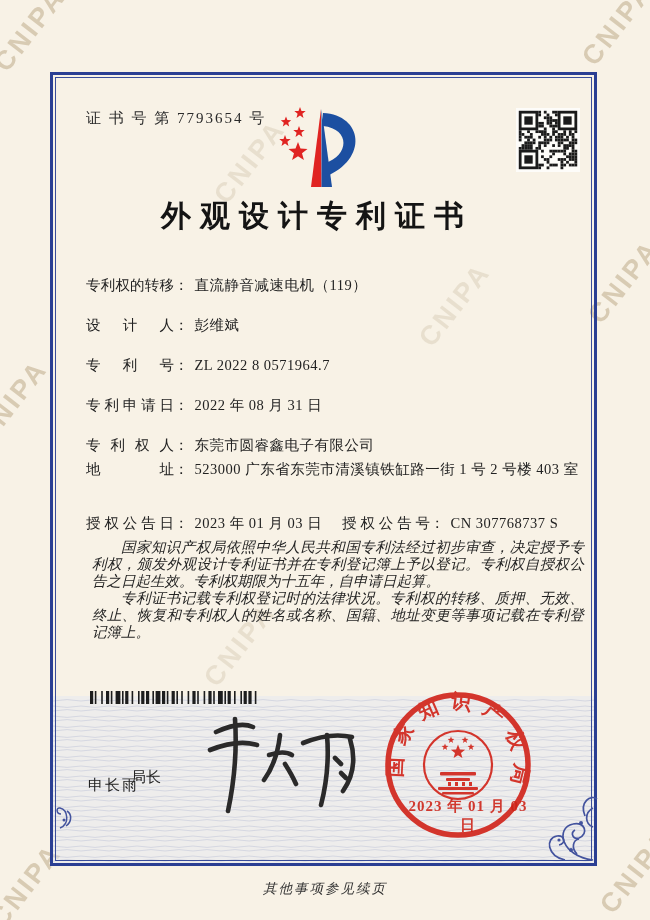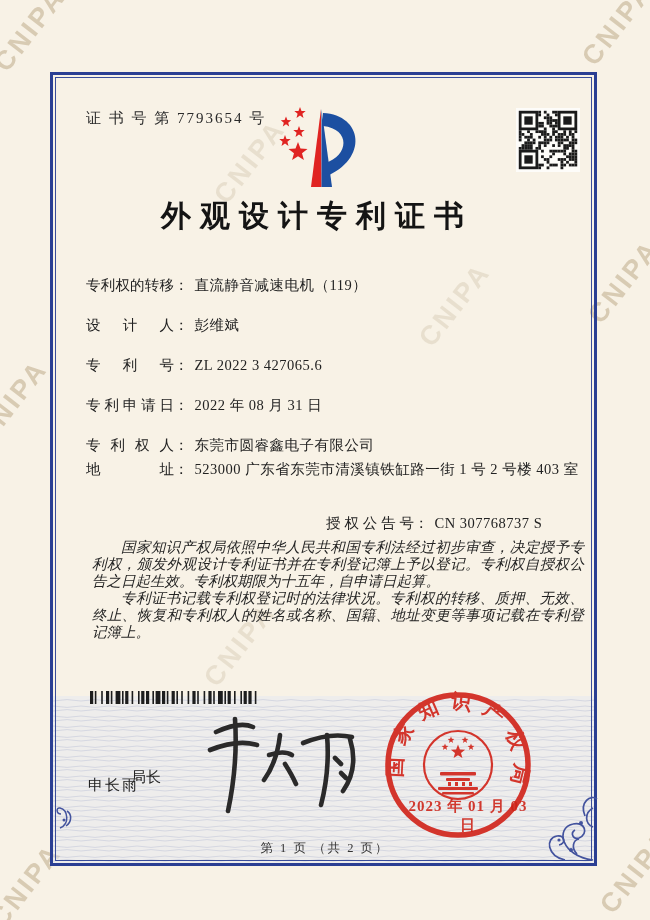--- a/index.html
+++ b/index.html
@@ -16,21 +16,21 @@
   .cert-no{position:absolute;left:86px;top:109px;font-size:15px;letter-spacing:2px;color:#2a2a2a;}
   .logo{position:absolute;left:263px;top:99px;width:118px;height:93px;}
   .qr{position:absolute;left:516px;top:108px;width:64px;height:64px;}
   .title{position:absolute;left:0;right:16px;top:196px;text-align:center;font-size:30px;font-weight:bold;
       letter-spacing:9px;color:#141414;}
   .fields{position:absolute;left:86px;top:276px;width:480px;font-size:14.5px;}
   .frow{position:absolute;left:0;white-space:nowrap;}
   .flabel{display:inline-block;width:88px;text-align:justify;text-align-last:justify;vertical-align:bottom;}
   .fcolon{margin-right:6px;}
   .fvalue{letter-spacing:.5px;}
-  .fpair2{position:absolute;left:240px;top:0;}
+  .fpair2{position:absolute;left:256px;top:0;}
   .bodytext{position:absolute;left:84px;top:539px;width:492px;font-size:14.5px;line-height:17px;
       text-align:justify;font-style:italic;color:#242424;margin-left:8px;}
   .bodytext p{margin:0;text-indent:2em;}
   .barcode{position:absolute;left:90px;top:691px;width:168px;height:13px;}
   .sig-title{position:absolute;left:88px;top:768px;font-family:"Liberation Sans","DejaVu Sans",sans-serif;
       font-size:15px;color:#222;margin-left:43px;}
   .sig-name{position:absolute;left:88px;top:776px;font-family:"Liberation Sans","DejaVu Sans",sans-serif;
       font-size:15px;letter-spacing:2px;color:#222;}
   .sig-script{position:absolute;left:190px;top:712px;width:175px;height:106px;}
   .seal{position:absolute;left:378px;top:688px;width:160px;height:160px;opacity:.93;}
@@ -284,32 +284,35 @@
   <div class="title">外观设计专利证书</div>
 
   <div class="fields">
     <div class="frow" style="top:0">
       <span class="flabel">专利权的转移</span><span class="fcolon">：</span><span class="fvalue">直流静音减速电机（119）</span>
     </div>
     <div class="frow" style="top:40px">
       <span class="flabel">设计人</span><span class="fcolon">：</span><span class="fvalue">彭维斌</span>
     </div>
     <div class="frow" style="top:80px">
-      <span class="flabel">专利号</span><span class="fcolon">：</span><span class="fvalue">ZL 2022 3 427065.6</span>
+      <span class="flabel">专利号</span><span class="fcolon">：</span><span class="fvalue">ZL 2022 8 0571964.7</span>
     </div>
     <div class="frow" style="top:120px">
       <span class="flabel">专利申请日</span><span class="fcolon">：</span><span class="fvalue">2022 年 08 月 31 日</span>
     </div>
     <div class="frow" style="top:160px">
       <span class="flabel">专利权人</span><span class="fcolon">：</span><span class="fvalue">东莞市圆睿鑫电子有限公司</span>
     </div>
     <div class="frow" style="top:184px">
       <span class="flabel">地址</span><span class="fcolon">：</span><span class="fvalue">523000 广东省东莞市清溪镇铁缸路一街 1 号 2 号楼 403 室</span>
     </div>
     <div class="frow" style="top:238px;width:480px">
+      <span>
+        <span class="flabel">授权公告日</span><span class="fcolon">：</span><span class="fvalue">2023 年 01 月 03 日</span>
+      </span>
       <span class="fpair2">
         <span class="flabel">授权公告号</span><span class="fcolon">：</span><span class="fvalue">CN 307768737 S</span>
       </span>
     </div>
   </div>
 
   <div class="bodytext">
     <p>国家知识产权局依照中华人民共和国专利法经过初步审查，决定授予专利权，颁发外观设计专利证书并在专利登记簿上予以登记。专利权自授权公告之日起生效。专利权期限为十五年，自申请日起算。</p>
     <p>专利证书记载专利权登记时的法律状况。专利权的转移、质押、无效、终止、恢复和专利权人的姓名或名称、国籍、地址变更等事项记载在专利登记簿上。</p>
   </div>
@@ -413,15 +416,15 @@
     </g>
   </svg>
   <svg class="bl-flourish" viewBox="0 0 34 34">
     <g fill="none" stroke="#43539e" stroke-width="1.5">
       <path d="M4,30 C14,26 12,12 4,10 C0,9 0,16 5,16"></path>
       <path d="M10,28 C16,24 16,16 11,13"></path>
     </g>
     <circle cx="8" cy="22" r="1.5" fill="#43539e"></circle>
   </svg>
 
-  <div class="page-info">第 1 页 （共 2 页）</div>
+  <div class="cont-note">其他事项参见续页</div>
 
 </div>
 
 </body></html>

